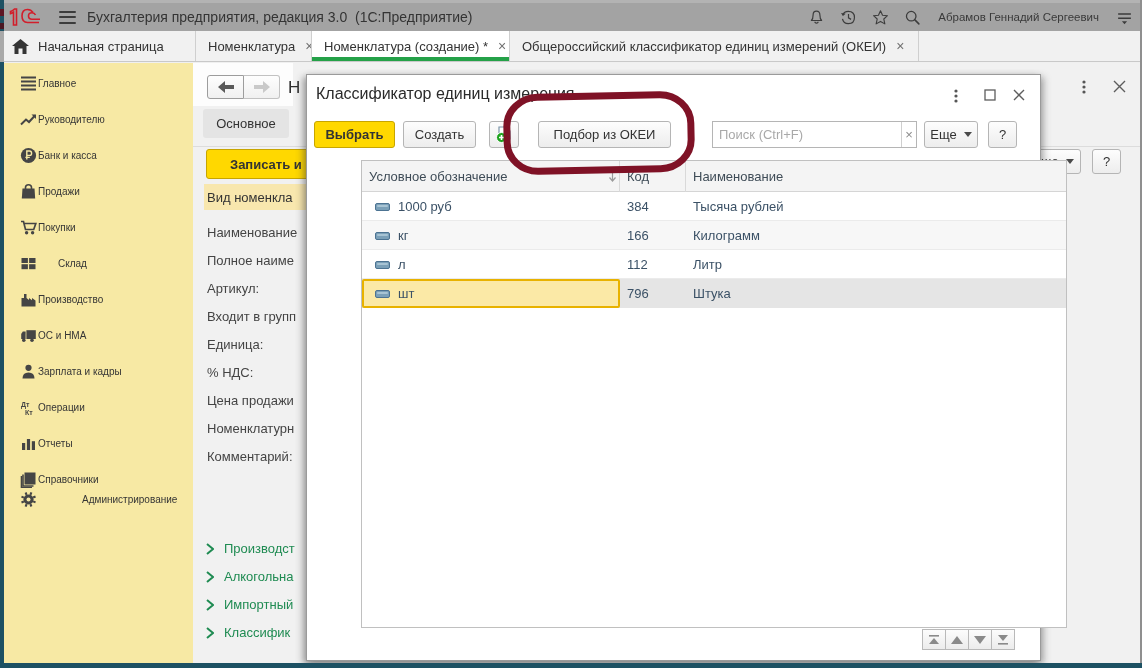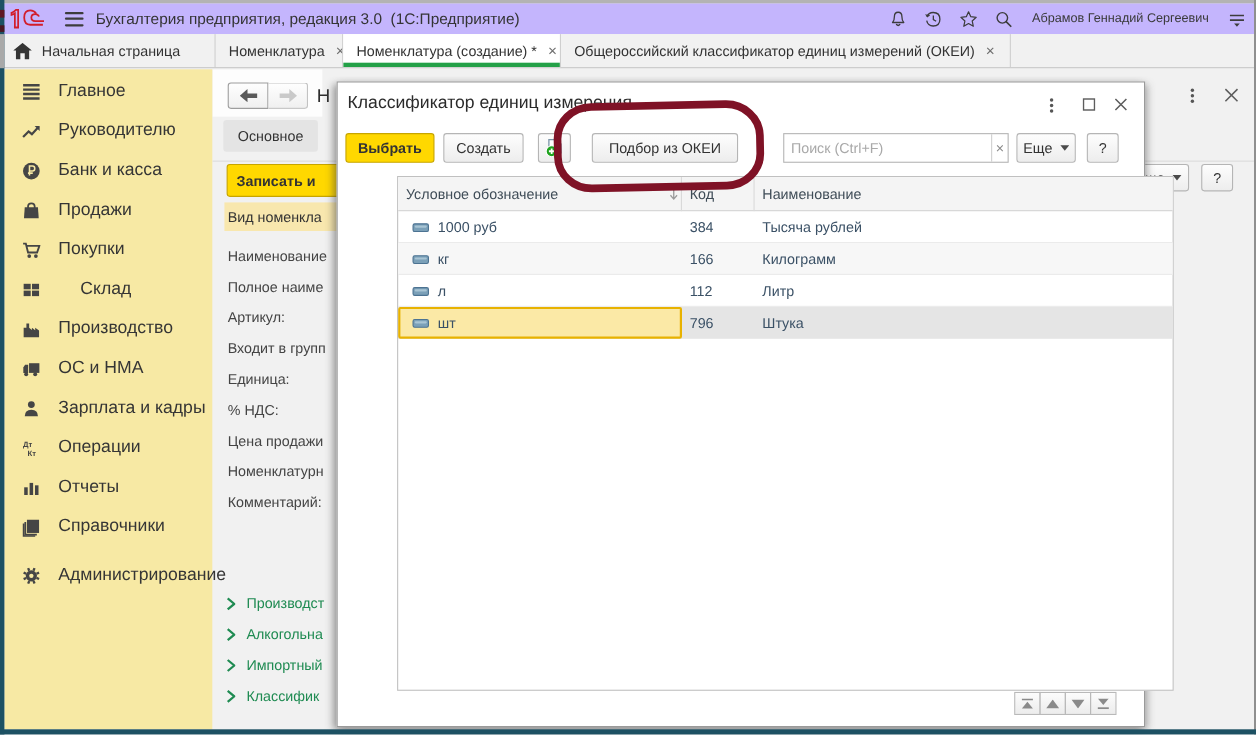--- a/index.html
+++ b/index.html
@@ -10,57 +10,57 @@
   
   .edge-top { position:absolute; left:0; top:0; width:1142px; height:3px; background:#b3b3b3; z-index:60; }
   .edge-left { position:absolute; left:0; top:0; width:4px; height:668px; background:#1d5163; z-index:60; }
   .edge-left .blotch1 { position:absolute; left:0; top:9px; width:4px; height:7px; background:#5e1524; }
   .edge-left .blotch2 { position:absolute; left:0; top:23px; width:4px; height:6px; background:#4a1722; }
   .edge-left .graypart { position:absolute; left:0; top:31px; width:4px; height:31px; background:#a9a9a9; }
   .edge-right { position:absolute; right:0; top:0; width:2px; height:668px; background:#8f8f8f; z-index:60; }
   .edge-bottom { position:absolute; left:0; bottom:0; width:1142px; height:5px; background:#1d5163; z-index:60; }
 
   
-  .topbar { position:absolute; left:0; top:3px; width:1142px; height:28px; background:#c4b5fd; display:flex; align-items:center; z-index:5; }
+  .topbar { position:absolute; left:0; top:3px; width:1142px; height:28px; background:#a3a3a3; display:flex; align-items:center; z-index:5; }
   .logo { margin-left:9px; width:33px; height:22px; flex:0 0 auto; }
   .hamburger { margin-left:17px; width:17px; height:13px; display:flex; flex-direction:column; justify-content:space-between; cursor:pointer; }
   .hamburger span { display:block; height:2px; background:#3c3c3c; border-radius:1px; }
   .topbar-title { margin-left:11px; font-size:14px; color:#343434; white-space:nowrap; }
   .topbar-right { margin-left:auto; display:flex; align-items:center; gap:15px; margin-right:9px; }
   .tb-icon { width:17px; height:17px; display:block; }
   .tb-user { font-size:11.5px; color:#3a3a3a; white-space:nowrap; margin:0 2px; }
 
   
   .tabbar { position:absolute; left:0; top:31px; width:1142px; height:31px; background:#f1f1f1; border-bottom:1px solid #c9c9c9; display:flex; z-index:5; }
   .tab { position:relative; height:100%; display:flex; align-items:center; padding:0 12px; font-size:13px; color:#333; border-right:1px solid #cfcfcf; white-space:nowrap; overflow:hidden; cursor:pointer; }
   .tab .tab-close { margin-left:10px; color:#707070; font-size:14px; line-height:1; cursor:pointer; }
   .tab.active { background:#fff; }
   .tab.active::after { content:""; position:absolute; left:0; right:0; bottom:0; height:4px; background:#24a148; }
   .home-ico { width:17px; height:15px; margin-right:9px; }
 
   
   .sidebar { position:absolute; left:4px; top:63px; width:189px; height:600px; background:#f7e9a4; z-index:4; }
   .side-item { position:absolute; left:0; width:189px; height:30px; display:flex; align-items:center; cursor:pointer; }
   .side-item .s-ico { width:17px; height:17px; margin-left:16px; flex:0 0 auto; }
-  .side-item .s-label { margin-left:16px; font-size:16px; color:#353535; white-space:nowrap; }
+  .side-item .s-label { margin-left:1px; font-size:10px; color:#353535; white-space:nowrap; }
 
   .main { position:absolute; left:193px; top:63px; width:947px; height:600px; background:#f1f1f1; z-index:3; overflow:hidden; }
   
   .form-white { position:absolute; left:0; top:0; width:100px; height:43px; background:#fdfdfd; }
   .navgrp { position:absolute; left:14px; top:12px; width:73px; height:24px; display:flex; }
   .navbtn { flex:1; border:1px solid #c2c2c2; background:linear-gradient(#fefefe,#f0f0f0); display:flex; align-items:center; justify-content:center; }
   .navbtn.back { border-radius:3px 0 0 3px; border-color:#9d9d9d; }
   .navbtn.fwd { border-radius:0 3px 3px 0; border-left:none; }
   .form-title-frag { position:absolute; left:95px; top:15px; font-size:17px; color:#2e2e2e; }
   .form-winctl { position:absolute; top:17px; display:flex; align-items:center; }
   .osnovnoe { position:absolute; left:10px; top:46px; width:86px; height:29px; background:#e4e4e4; border-radius:3px; display:flex; align-items:center; justify-content:center; font-size:13px; color:#333; cursor:pointer; }
   .form-sep { position:absolute; left:0; top:83px; width:947px; height:1px; background:#dcdcdc; }
   .btn { font-size:13px; color:#333; border:1px solid #b5b5b5; background:linear-gradient(#fdfdfd,#ededed); border-radius:3px; display:inline-flex; align-items:center; justify-content:center; cursor:pointer; }
   .btn.yellow { background:#ffd800; border-color:#c7a500; font-weight:bold; }
-  .save-btn { position:absolute; left:13px; top:86px; width:120px; height:30px; justify-content:flex-start; padding-left:8px; }
+  .save-btn { position:absolute; left:13px; top:86px; width:120px; height:30px; justify-content:flex-start; padding-left:23px; }
   .fld-kind { position:absolute; left:11px; top:121px; width:114px; height:26px; background:#f8e7ae; display:flex; align-items:center; padding-left:3px; font-size:13px; color:#333; }
   .flabel { position:absolute; left:14px; font-size:13px; color:#444; white-space:nowrap; }
   .glink { position:absolute; left:13px; display:flex; align-items:center; font-size:13px; color:#1f8b52; white-space:nowrap; cursor:pointer; }
   .glink .chev { margin-right:10px; width:8px; height:12px; }
   .form-more { position:absolute; left:832px; top:86px; width:56px; height:25px; }
   .form-help { position:absolute; left:899px; top:86px; width:29px; height:25px; }
 
   
   .modal { position:absolute; left:306px; top:74px; width:735px; height:587px; background:#fff; border:1px solid #9a9a9a; box-shadow:-3px 3px 7px rgba(60,60,60,.45), 3px 3px 7px rgba(60,60,60,.35); z-index:10; }
   .m-title { position:absolute; left:9px; top:10px; font-size:16px; color:#2b2b2b; white-space:nowrap; }
@@ -242,21 +242,21 @@
         <span class="s-label">Справочники</span>
       </div>
       <div class="side-item" style="top: 365px;">
         <span class="s-ico"><svg width="17" height="17" viewBox="0 0 17 17">
             <rect x="2" y="8" width="3.2" height="7" fill="#454545"></rect>
             <rect x="6.9" y="4" width="3.2" height="11" fill="#454545"></rect>
             <rect x="11.8" y="6.2" width="3.2" height="8.8" fill="#454545"></rect>
           </svg></span>
         <span class="s-label">Отчеты</span>
       </div>
-      <div class="side-item" style="top: 445px;">
+      <div class="side-item" style="top: 421px; gap: 44px;">
         <span class="s-ico"><svg width="17" height="17" viewBox="0 0 17 17">
             <path d="M8.5 1 L10 1 L10.5 3.2 L12.6 4.1 L14.6 2.9 L15.8 4.7 L14.3 6.4 L14.8 8.5 L17 9.2 L16.6 11.2 L14.4 11.4 L13.2 13.3 L14 15.4 L12.2 16.4 L10.7 14.8 L8.5 15 Z" fill="none"></path>
             <circle cx="8.5" cy="8.5" r="5.1" fill="#454545"></circle>
             <circle cx="8.5" cy="8.5" r="2" fill="#f7e9a4"></circle>
             <g stroke="#454545" stroke-width="2.1">
               <line x1="13.124545299286567" y1="10.400942075615808" x2="15.52930885491558" y2="11.389431954936027"></line>
               <line x1="10.425878308719133" y1="13.114216373340671" x2="11.427335029253083" y2="15.513608887477819"></line>
               <line x1="6.5990579243841925" y1="13.124545299286565" x2="5.610568045063973" y2="15.529308854915579"></line>
               <line x1="3.8857836266593297" y1="10.425878308719135" x2="1.4863911125221811" y2="11.427335029253083"></line>
               <line x1="3.8754547007134343" y1="6.5990579243841925" x2="1.4706911450844204" y2="5.610568045063973"></line>

